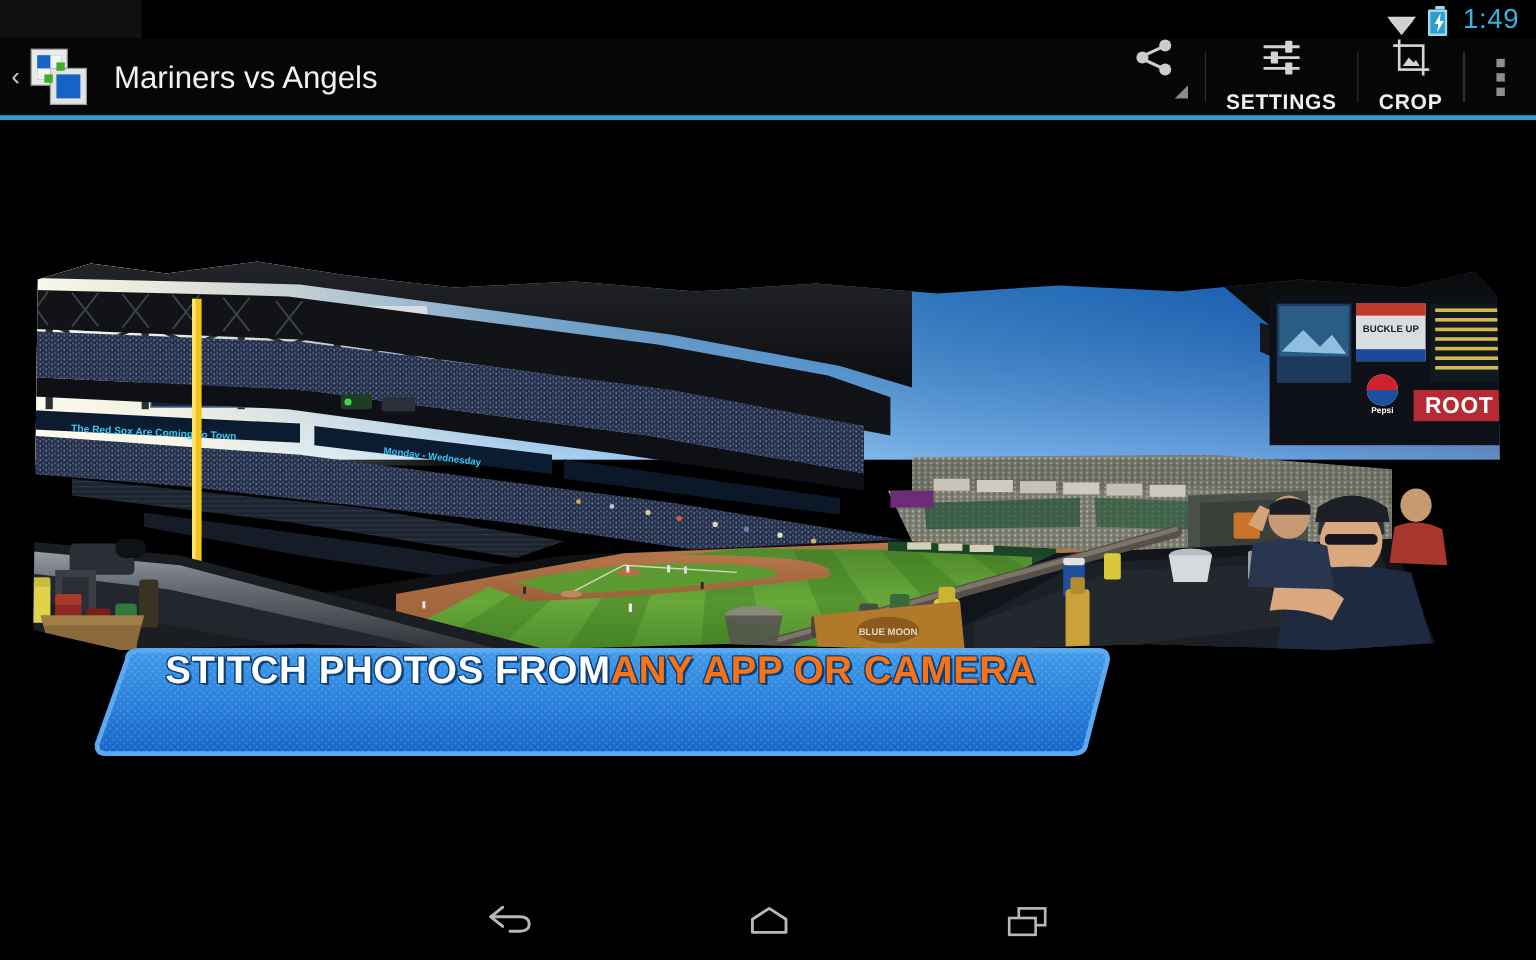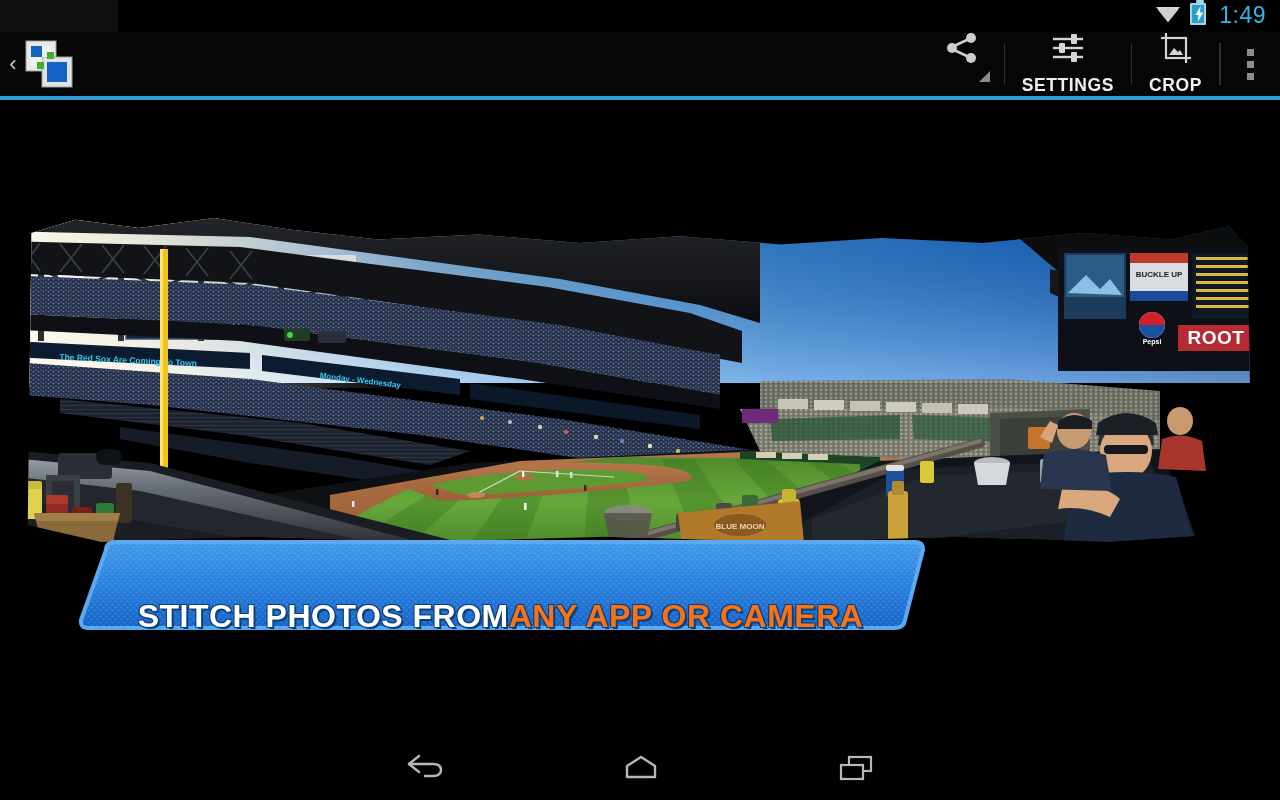--- a/index.html
+++ b/index.html
@@ -7,21 +7,21 @@
               font-family:"Liberation Sans", sans-serif; }
 
   .screen { position:relative; width:1280px; height:800px; background:#000; }
 
   
   .status-bar { position:absolute; top:0; left:0; width:1280px; height:32px;
                 background:#000; display:flex; align-items:center;
                 justify-content:flex-end; padding-right:14px; }
   .status-left-block { position:absolute; left:0; top:0; width:118px; height:32px;
                        background:#101010; }
-  .status-icons { display:flex; align-items:flex-start; gap:9px; }
+  .status-icons { display:flex; align-items:flex-end; gap:9px; }
 
   .wifi-ico { width:26px; height:20px; position:relative; }
   .wifi-ico svg { display:block; }
 
   .batt-ico { width:16px; height:22px; border:2px solid #9fd8ea; border-radius:1px;
               position:relative; background:#2b9ec9; }
   .batt-ico:before { content:""; position:absolute; top:-5px; left:4px; width:8px;
                      height:3px; background:#9fd8ea; border-radius:1px; }
   .bolt { position:absolute; left:2px; top:1px; width:11px; height:16px; }
 
@@ -72,21 +72,21 @@
             46% 9%, 54% 7%, 62% 9.5%, 70% 7.5%, 78% 9%, 86% 6%, 93% 8%, 97.5% 4%,
             99% 10%, 99.4% 92%, 96% 97%, 88% 99%, 76% 97.5%, 62% 99%, 48% 97.5%,
             34% 99%, 20% 97.5%, 8% 99%, 2.2% 94%);
   }
   .pano svg { display:block; }
 
   
   .banner { position:absolute; left:78px; top:440px; width:845px; height:90px; }
   .banner svg { display:block; overflow:visible; }
   .banner-text { position:absolute; left:0; top:0; width:845px; height:95px;
-                 display:flex; align-items:flex-end; justify-content:center;
+                 display:flex; align-items:flex-start; justify-content:center;
                  pointer-events:none; }
   .banner-text .t { font-size:32px; font-weight:bold; letter-spacing:.5px;
                     white-space:nowrap; }
   .t-white { color:#ffffff; text-shadow:2px 2px 0 #0d3f78, -1px -1px 0 #0d3f78,
              1px -1px 0 #0d3f78, -1px 1px 0 #0d3f78; }
   .t-green { color:#f97316; text-shadow:2px 2px 0 #0d3f78, -1px -1px 0 #0d3f78,
              1px -1px 0 #0d3f78, -1px 1px 0 #0d3f78; margin-left:0; }
 
   
   .nav-bar { position:absolute; bottom:0; left:0; width:1280px; height:60px;
@@ -141,20 +141,21 @@
         <rect x="24" y="24" width="20" height="20" fill="#1464c8"></rect>
 
         <rect x="19" y="8" width="9" height="11" fill="#f2f2f2"></rect>
         <rect x="8" y="19" width="11" height="9" fill="#f2f2f2"></rect>
 
         <rect x="24" y="14" width="7" height="7" fill="#3fae2a"></rect>
         <rect x="14" y="24" width="7" height="7" fill="#3fae2a"></rect>
       </svg>
     </div>
 
+    <div class="app-title">Mariners vs Angels</div>
 
     <div class="ab-spacer"></div>
 
     <div class="ab-actions">
 
       <div class="ab-item share-wrap">
         <span class="ab-ico">
           <svg width="34" height="32" viewBox="0 0 34 32">
             <circle cx="25" cy="6" r="5" fill="#cdcdcd"></circle>
             <circle cx="6" cy="16" r="5" fill="#cdcdcd"></circle>

